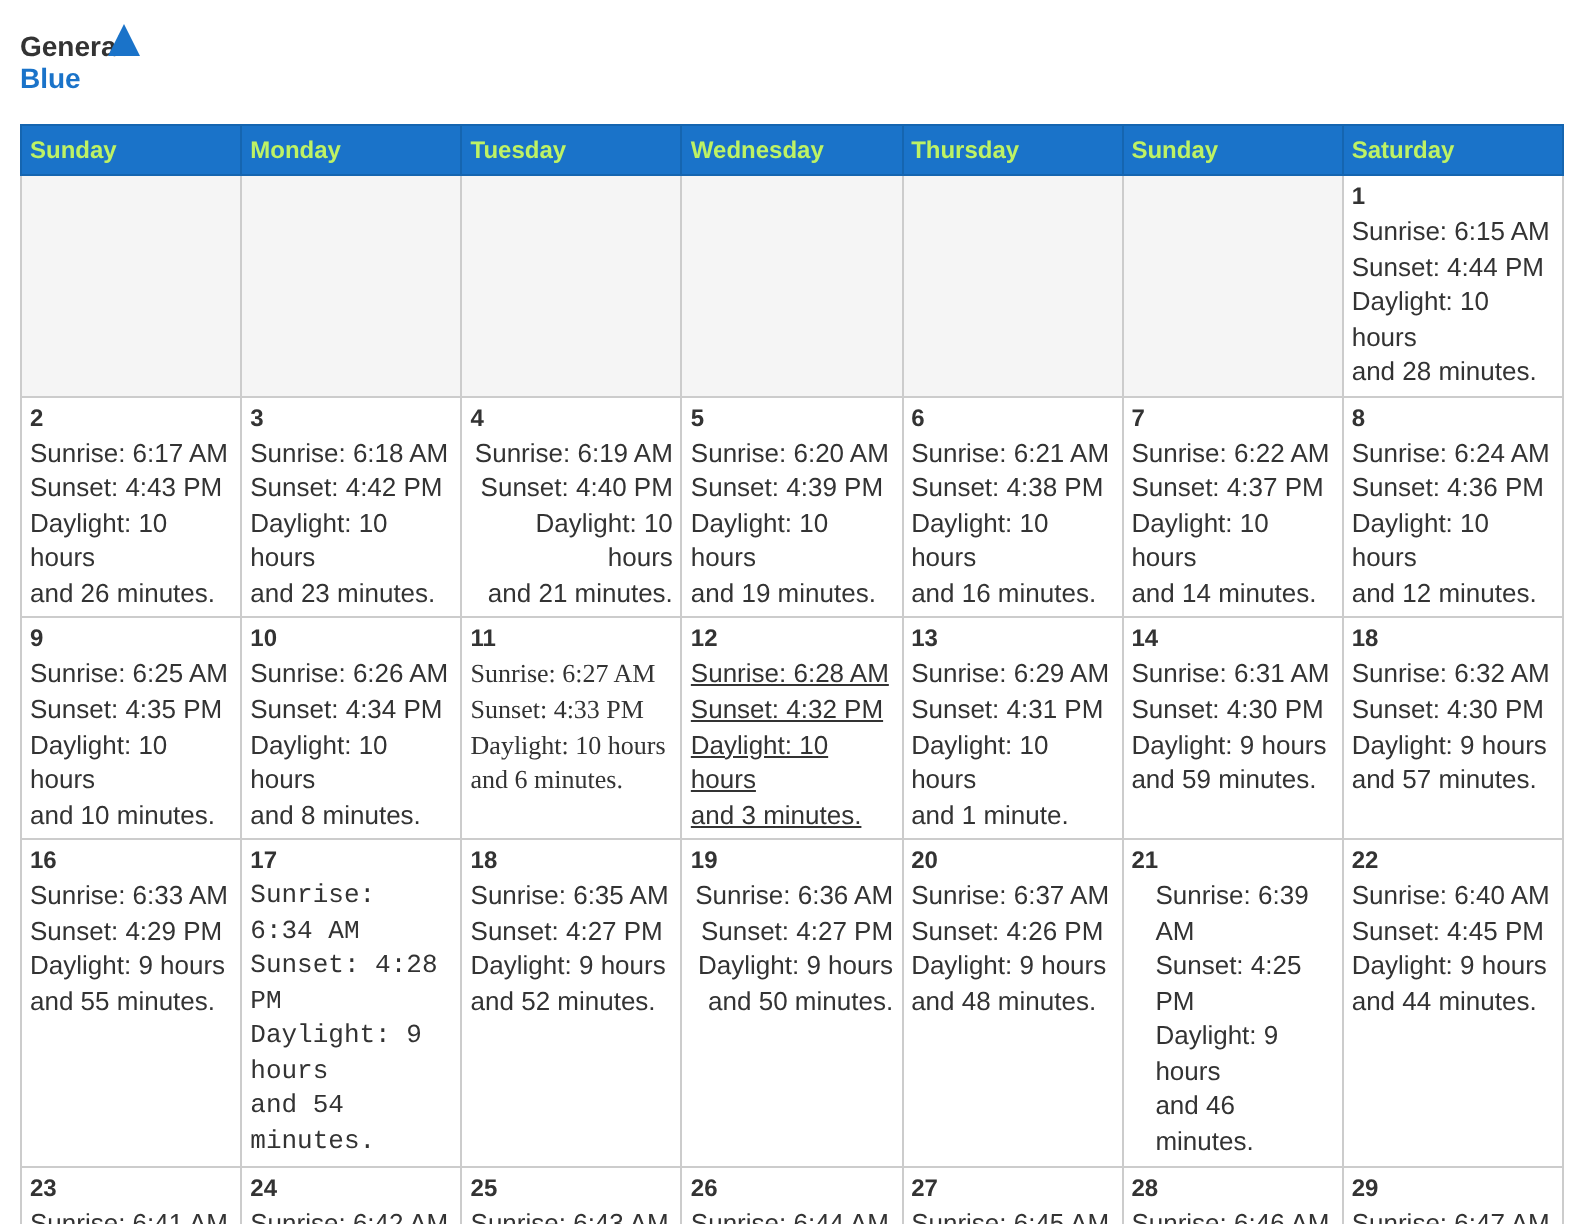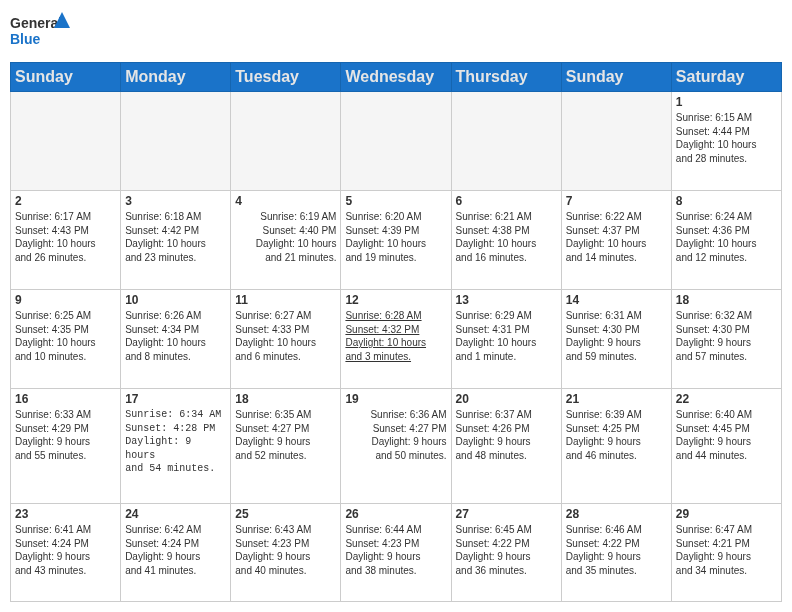--- a/index.html
+++ b/index.html
@@ -42,22 +42,22 @@
     }
     .calendar {
       flex: 1;
       border: 1px solid #ccc;
       border-collapse: collapse;
       width: 100%;
       table-layout: fixed;
     }
     .calendar thead tr th {
       background: #1a73c9;
-      color: #e5e5e5;
-      font-size: 16px;
+      color: #bef264;
+      font-size: 12px;
       font-weight: bold;
       padding: 5px 4px;
       border: 1px solid #1565b0;
       text-align: left;
     }
     .calendar tbody tr td {
       border: 1px solid #ccc;
       vertical-align: top;
       padding: 3px 4px;
       font-size: 9px;
@@ -72,21 +72,21 @@
       height: 60px;
     }
     .day-number {
       font-size: 12px;
       font-weight: bold;
       color: #333;
       display: block;
       margin-bottom: 2px;
     }
     .day-info {
-      font-size: 10px;
+      font-size: 13px;
       line-height: 1.35;
       color: #333;
     }
   </style>
 </head>
 <body>
 
 <div class="page">
   <div class="header">
     <div class="logo">
@@ -191,21 +191,21 @@
           </td>
           <td>
             <span class="day-number">10</span>
             <div class="day-info" style="white-space: pre-line;">Sunrise: 6:26 AM
 Sunset: 4:34 PM
 Daylight: 10 hours
 and 8 minutes.</div>
           </td>
           <td>
             <span class="day-number">11</span>
-            <div class="day-info" style="white-space: pre-line;">Sunrise: 6:27 AM
+            <div class="day-info" style="white-space: pre-line; font-family: Liberation Serif, serif;">Sunrise: 6:27 AM
 Sunset: 4:33 PM
 Daylight: 10 hours
 and 6 minutes.</div>
           </td>
           <td>
             <span class="day-number">12</span>
             <div class="day-info" style="white-space: pre-line; text-decoration: underline;">Sunrise: 6:28 AM
 Sunset: 4:32 PM
 Daylight: 10 hours
 and 3 minutes.</div>
@@ -263,21 +263,21 @@
           </td>
           <td>
             <span class="day-number">20</span>
             <div class="day-info" style="white-space: pre-line;">Sunrise: 6:37 AM
 Sunset: 4:26 PM
 Daylight: 9 hours
 and 48 minutes.</div>
           </td>
           <td>
             <span class="day-number">21</span>
-            <div class="day-info" style="white-space: pre-line;">Sunrise: 6:39 AM
+            <div class="day-info" style="white-space: pre-line; margin-left: 12px;">Sunrise: 6:39 AM
 Sunset: 4:25 PM
 Daylight: 9 hours
 and 46 minutes.</div>
           </td>
           <td>
             <span class="day-number">22</span>
             <div class="day-info" style="white-space: pre-line;">Sunrise: 6:40 AM
 Sunset: 4:45 PM
 Daylight: 9 hours
 and 44 minutes.</div>

